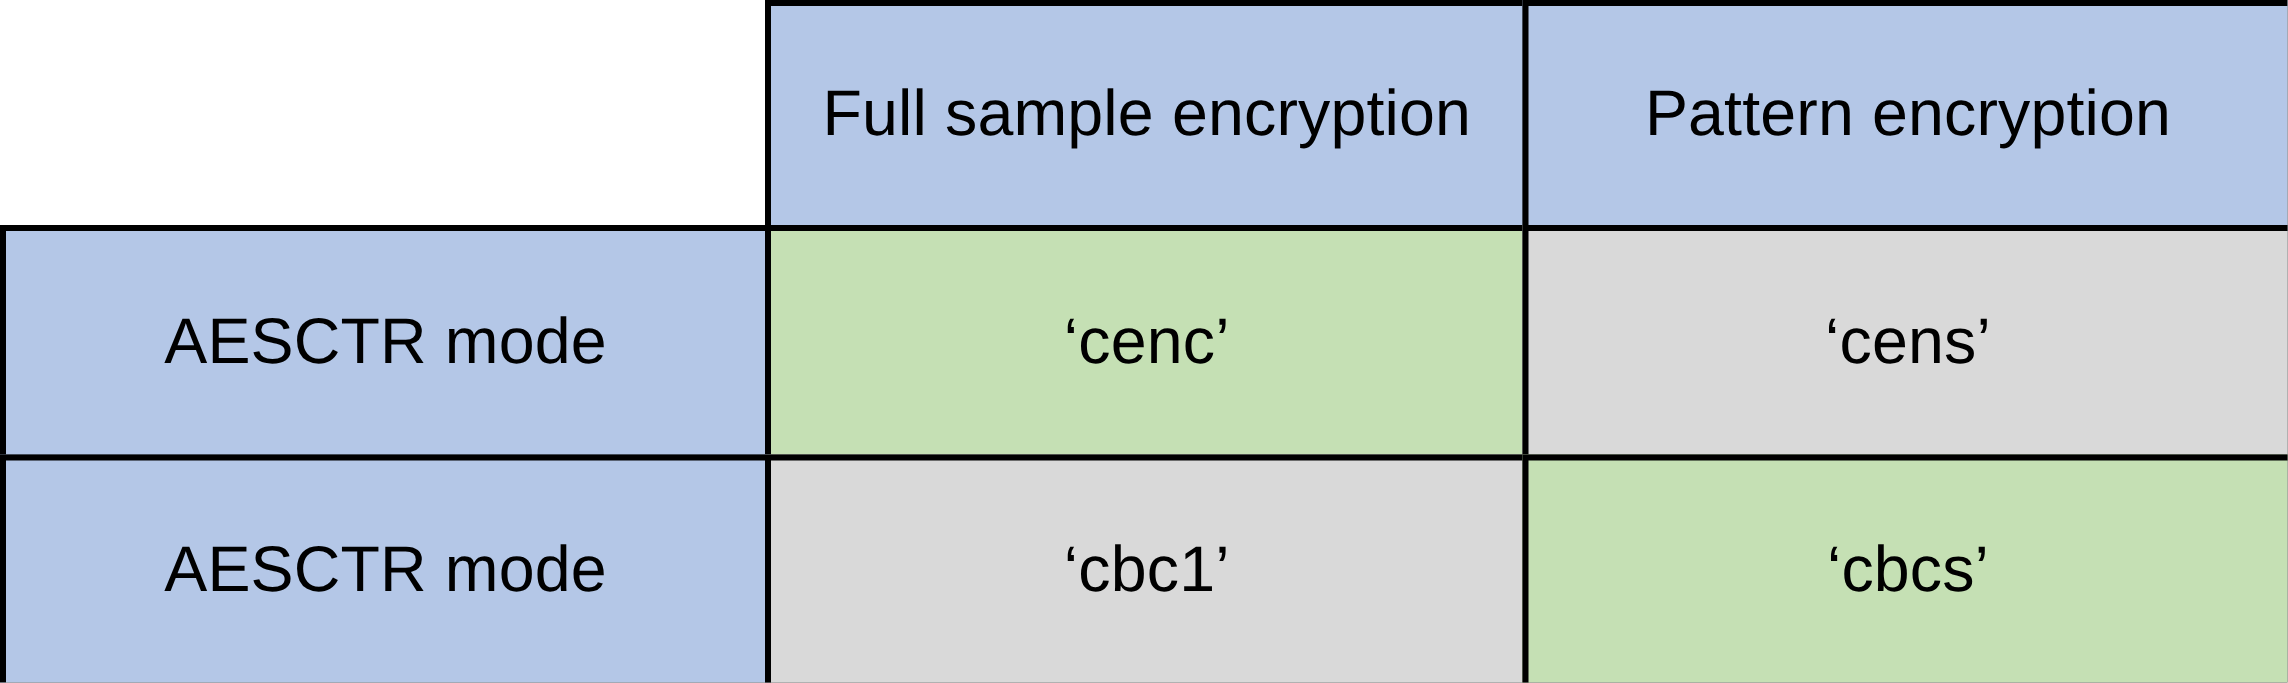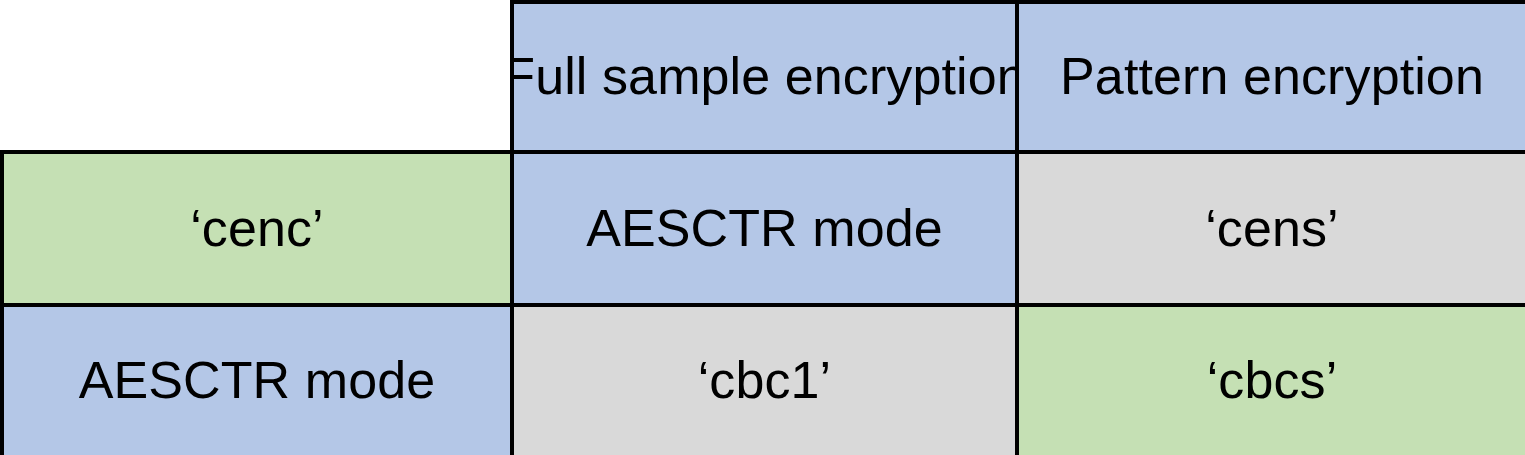--- a/index.html
+++ b/index.html
@@ -31,21 +31,21 @@
     grid-template-columns: 510px 505px 510px;
     grid-template-rows: 150px 153px 152px;
   }
 
   .cell {
     position: relative;
     display: flex;
     align-items: center;
     justify-content: center;
     box-sizing: border-box;
-    font-size: 52px;
+    font-size: 43px;
     line-height: 1.1;
     color: #000000;
     letter-spacing: 0.1px;
     text-align: center;
     overflow: hidden;
   }
 
   
   .cell.blank {
     background: #ffffff;
@@ -86,25 +86,25 @@
     <div class="cell blank">
       <span class="cell-text"></span>
     </div>
     <div class="cell filled hdr">
       <span class="cell-text">Full sample encryption</span>
     </div>
     <div class="cell filled hdr">
       <span class="cell-text">Pattern encryption</span>
     </div>
 
+    <div class="cell filled rowhdr">
+      <span class="cell-text">AESCTR mode</span>
+    </div>
     <div class="cell filled green">
       <span class="cell-text">‘cenc’</span>
-    </div>
-    <div class="cell filled rowhdr">
-      <span class="cell-text">AESCTR mode</span>
     </div>
     <div class="cell filled grey">
       <span class="cell-text">‘cens’</span>
     </div>
 
     <div class="cell filled rowhdr">
       <span class="cell-text">AESCTR mode</span>
     </div>
     <div class="cell filled grey">
       <span class="cell-text">‘cbc1’</span>

